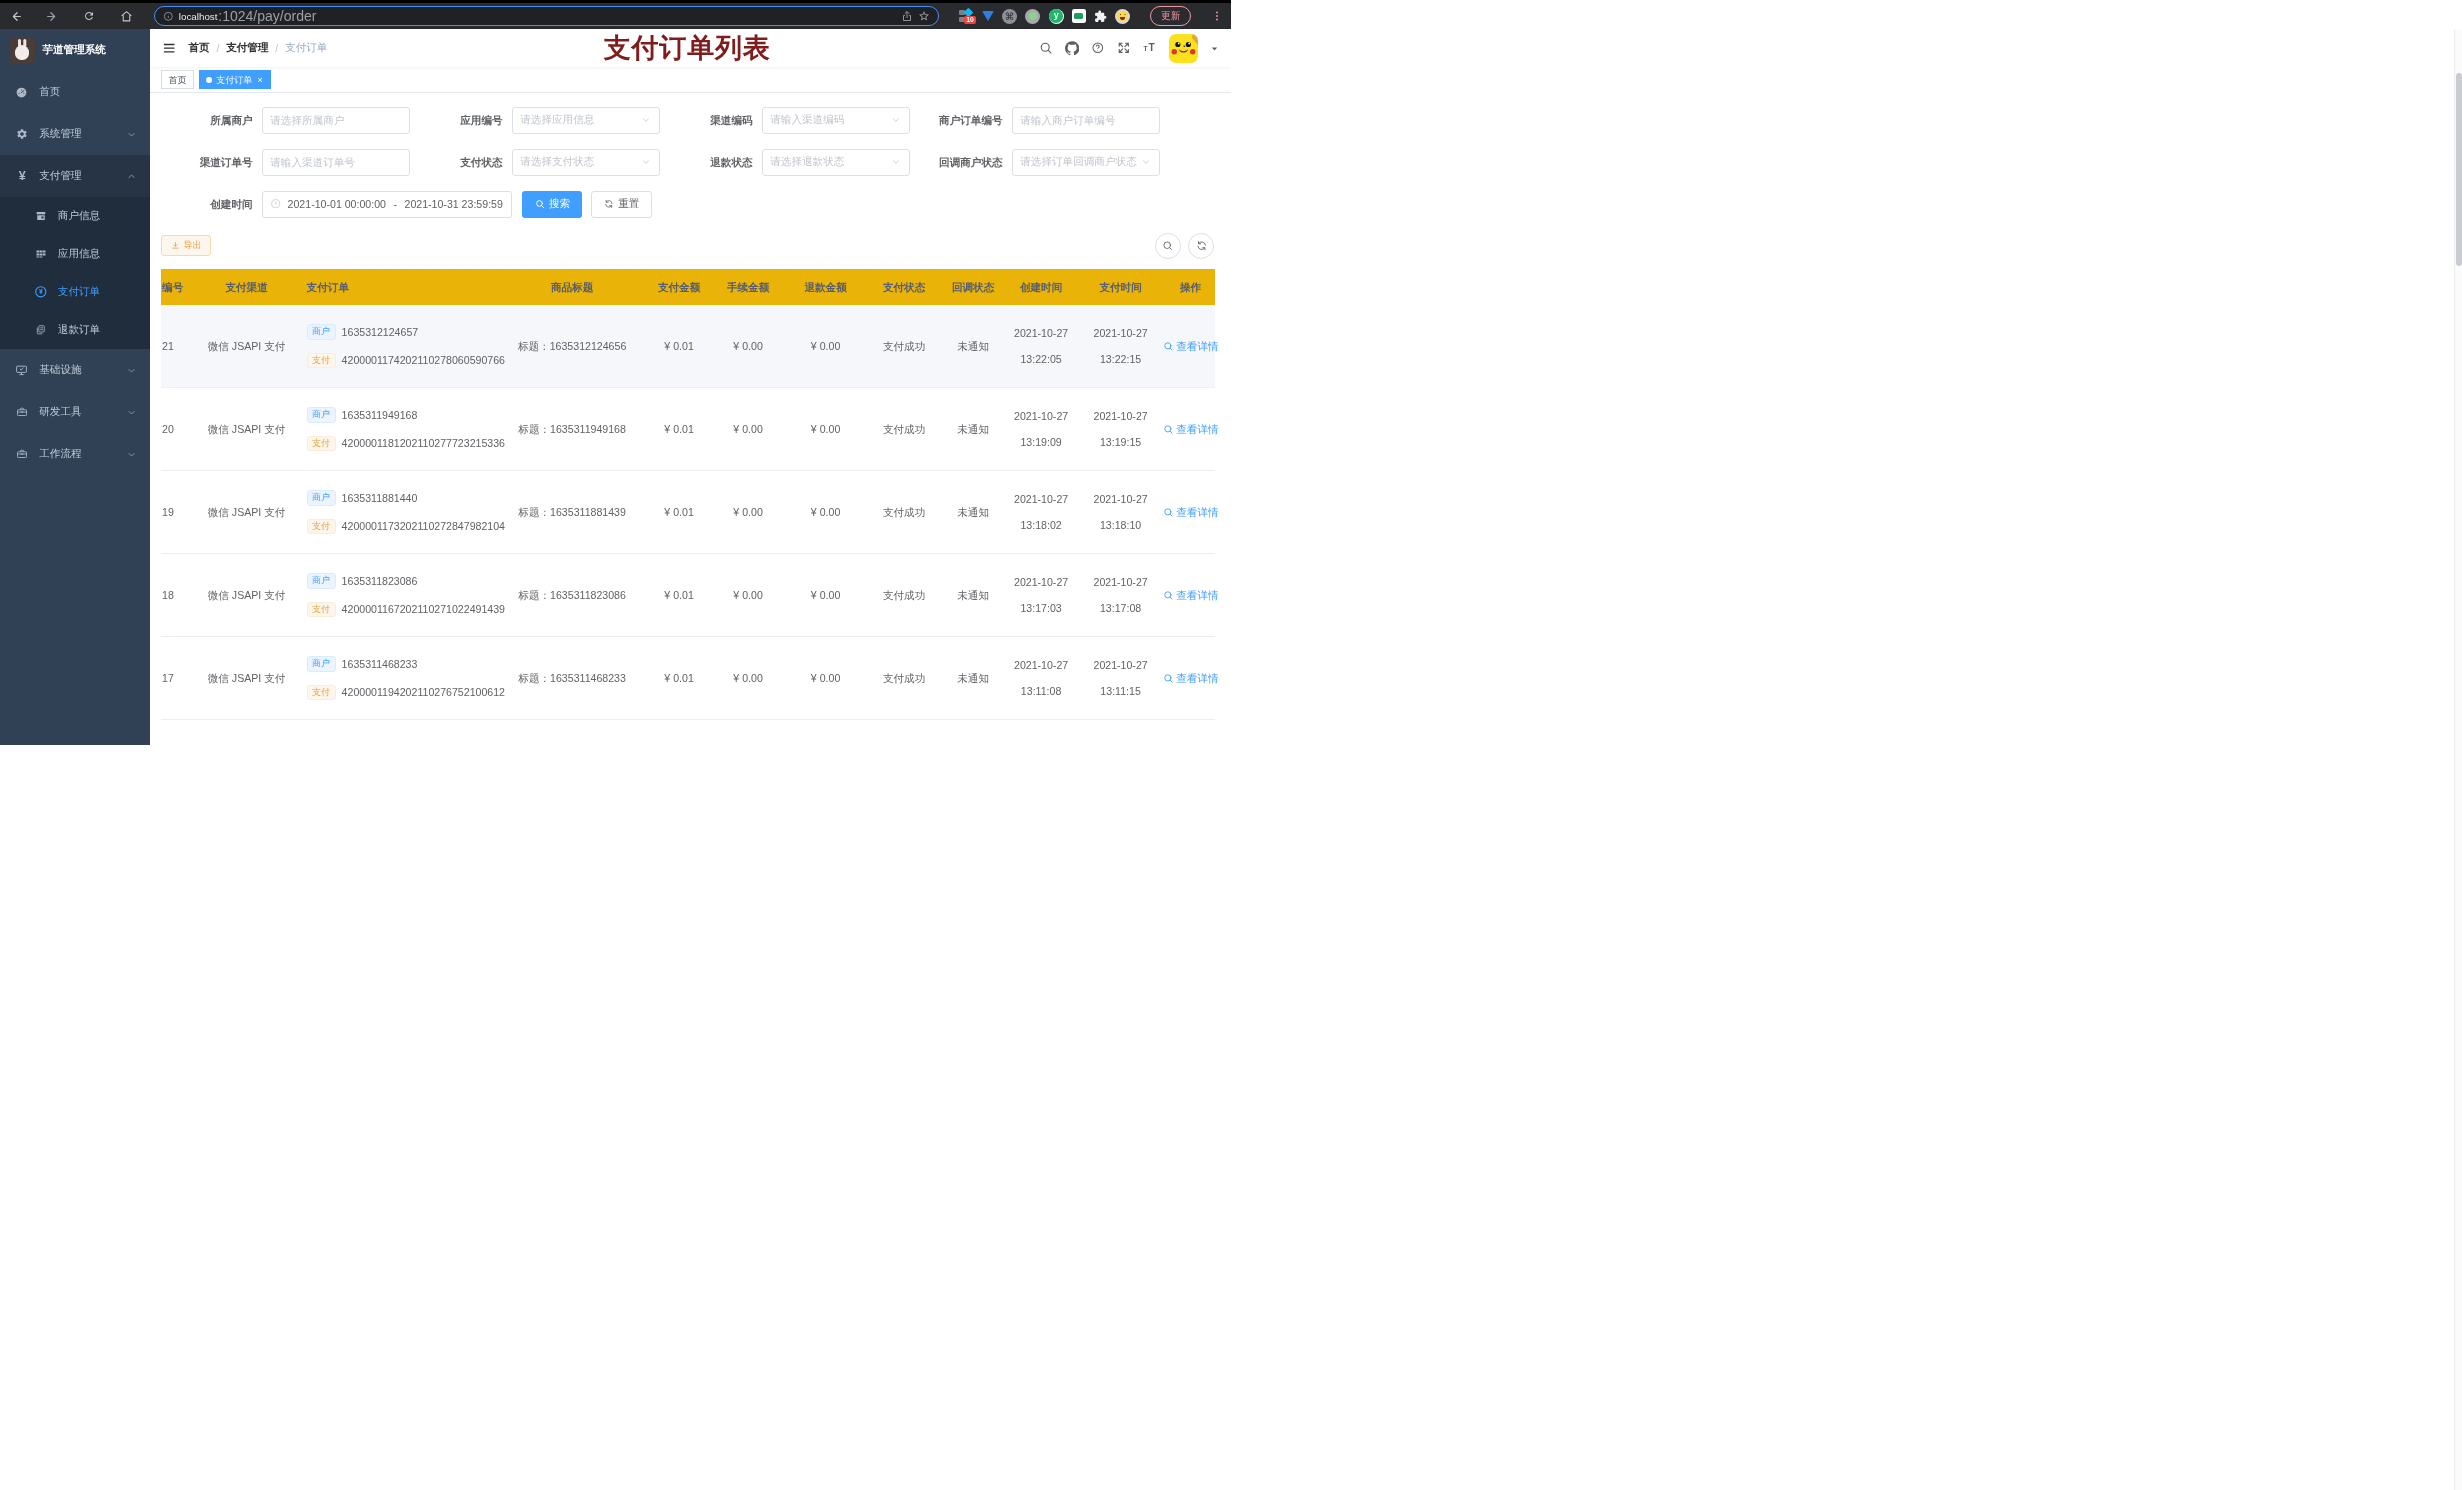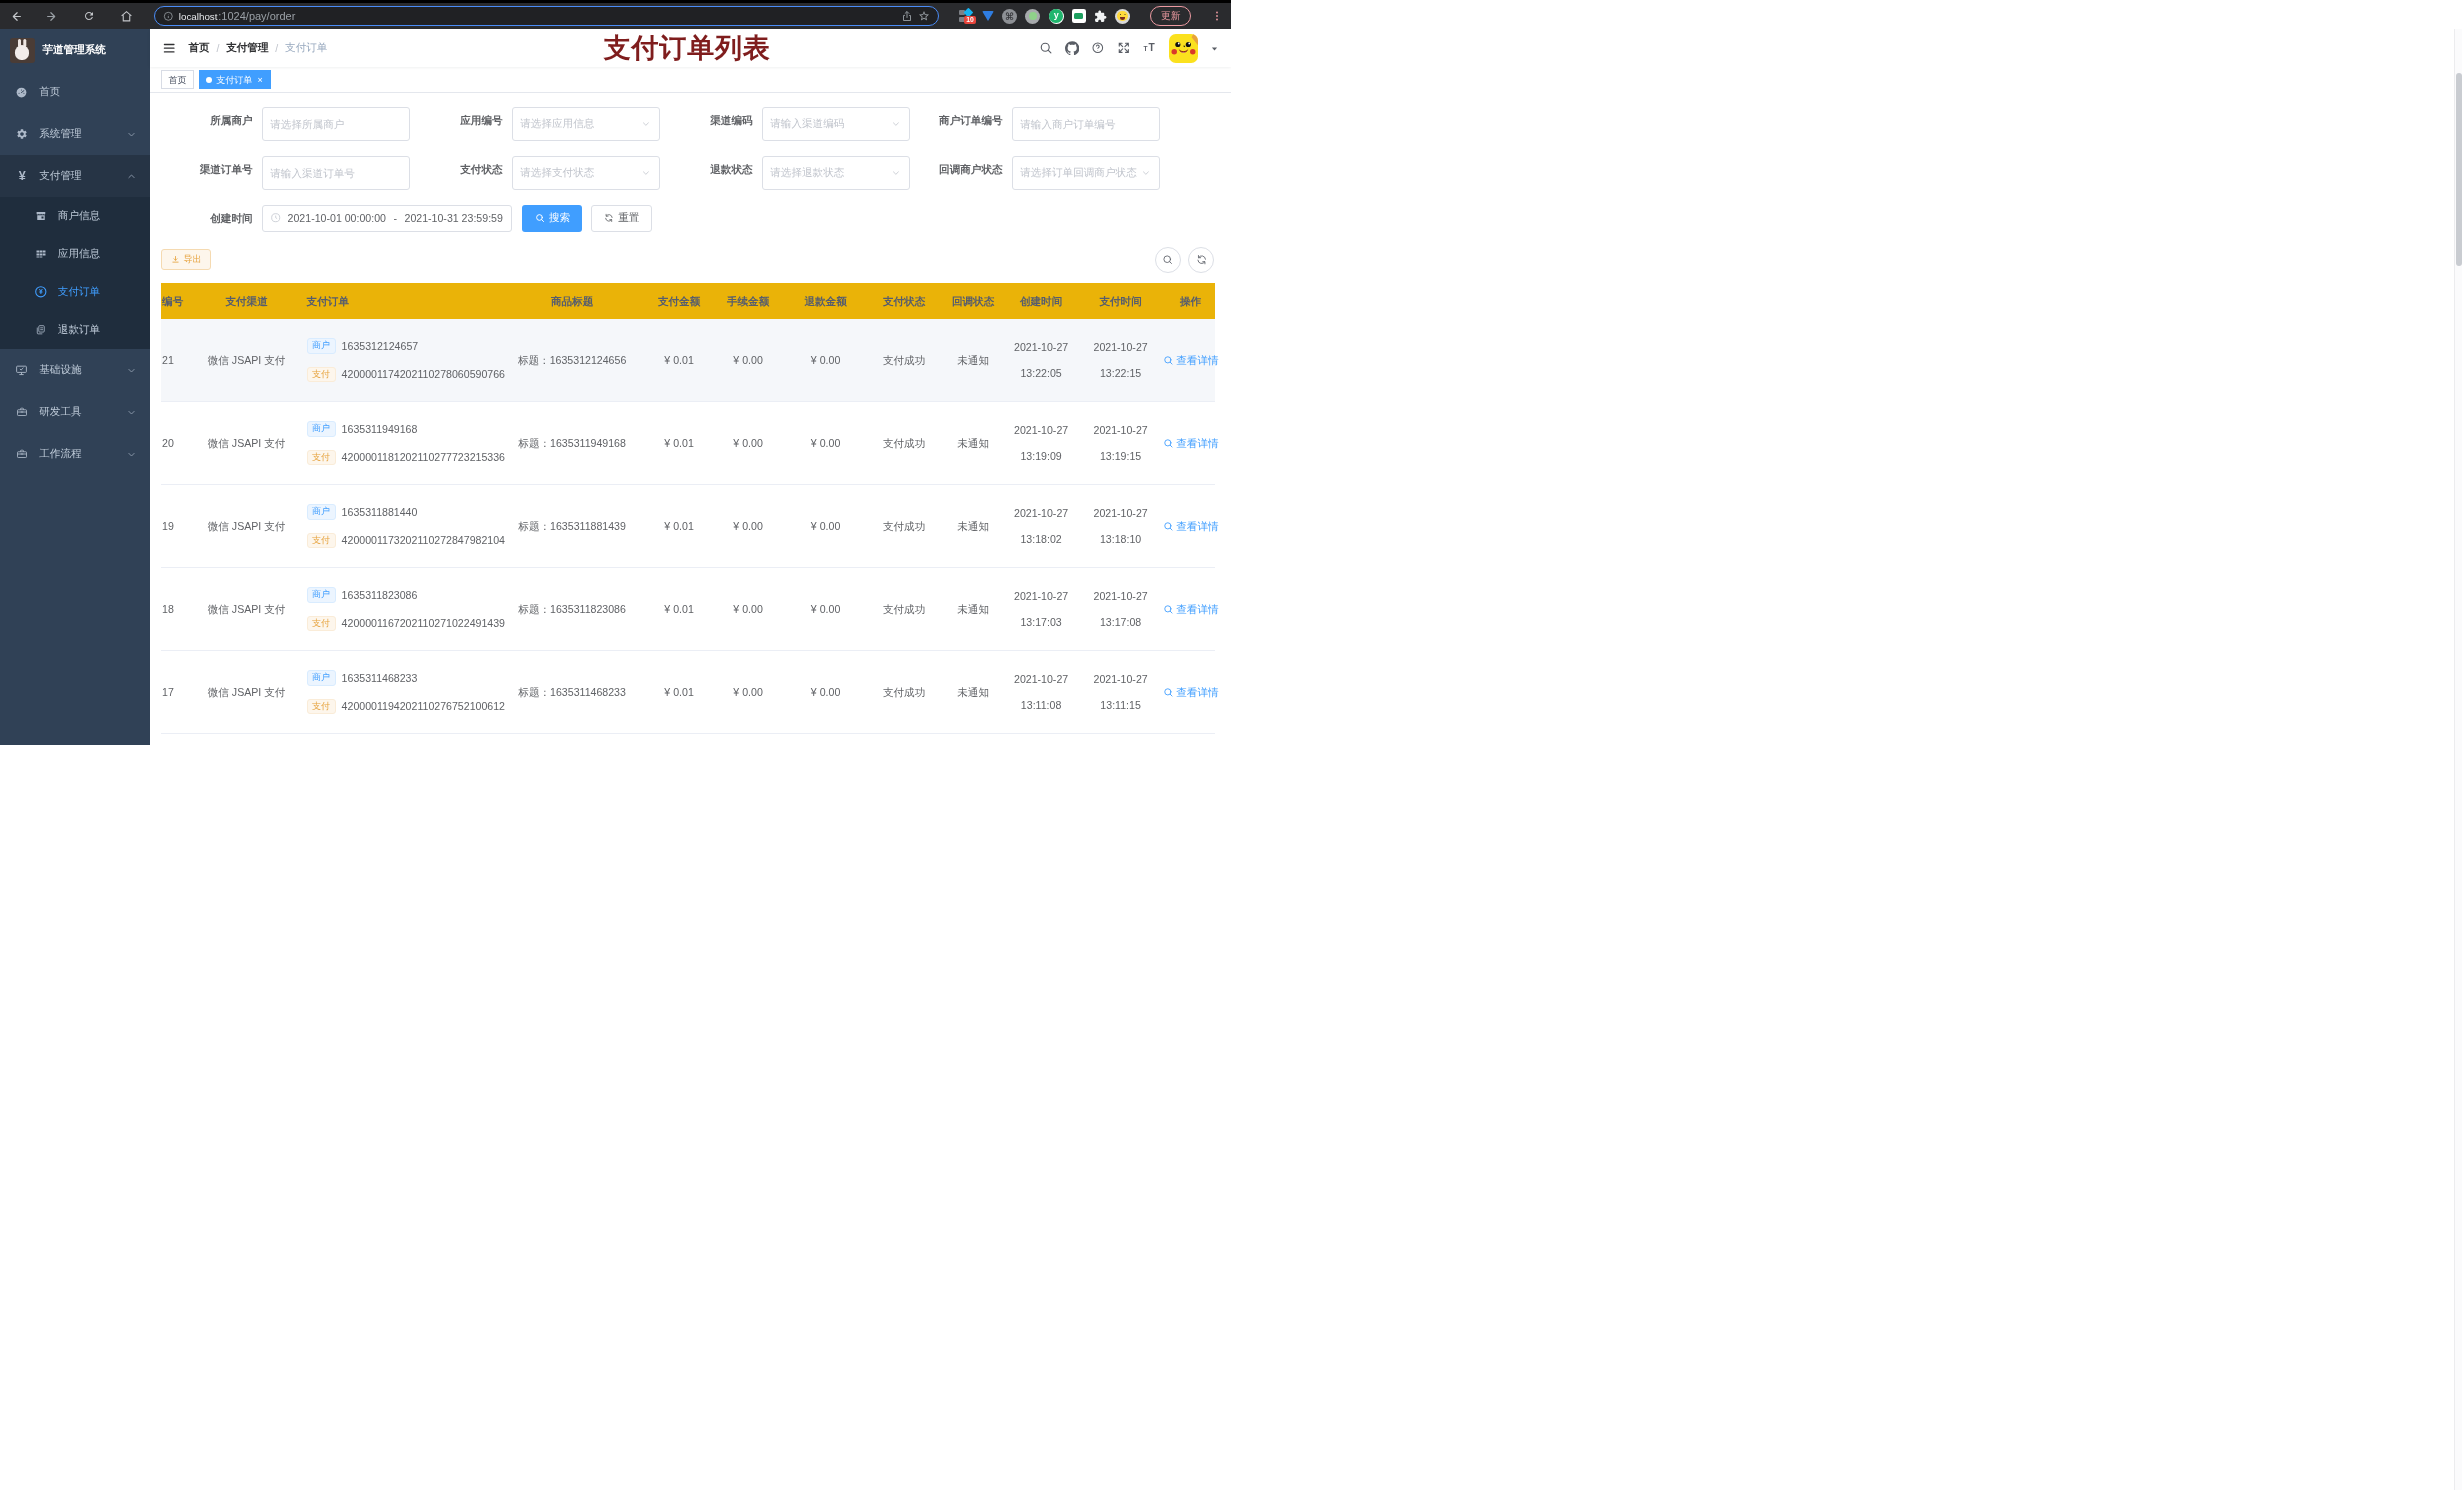--- a/index.html
+++ b/index.html
@@ -6,21 +6,21 @@
   html,body { width:1231px; height:745px; overflow:hidden; }
   body { font-family:"Liberation Sans","DejaVu Sans",sans-serif; font-size:10.6px; color:#606266; background:#fff; }
   svg { display:block; }
 
   
   .chrome { height:29px; background:#2a2b2e; border-top:3.8px solid #000; display:flex; align-items:center; padding:0 7.6px; gap:20px; }
   .chrome .navbtn { width:16.7px; height:16.7px; display:flex; align-items:center; justify-content:center; color:#c3c6ca; }
   .chrome .navbtn.dim { color:#9aa0a6; }
   .urlpill { flex:1; height:19.7px; background:#202124; border:1.5px solid #4a8cf7; border-radius:10.6px; display:flex; align-items:center; padding:0 7.6px; gap:5.3px; color:#9aa0a6; }
   .urlpill .host { color:#e8eaed; font-size:9.8px; }
-  .urlpill .rest { color:#9aa0a6; font-size:11px; }
+  .urlpill .rest { color:#9aa0a6; font-size:14px; }
   .urlpill .spacer { flex:1; }
   .ext { display:flex; align-items:center; gap:8.3px; }
   .extgrid { position:relative; width:15px; height:15px; }
   .extgrid .sq { position:absolute; width:5.3px; height:5.3px; background:#7d8086; border-radius:1.1px; }
   .extgrid .diam { position:absolute; left:6.8px; top:0.8px; width:6.8px; height:6.8px; background:#18b3f0; transform:rotate(45deg); border-radius:0.8px; }
   .extgrid .badge { position:absolute; left:5.3px; top:7.6px; background:#e8453c; color:#fff; font-size:6.8px; line-height:8.3px; padding:0 2.3px; border-radius:1.9px; font-weight:700; }
   .circ { width:15px; height:15px; border-radius:50%; display:flex; align-items:center; justify-content:center; }
   .circ.grey { background:#8d9095; color:#35363a; font-weight:700; font-size:9.8px; }
   .circ.rec { background:#a7aaad; } .circ.rec i { display:block; width:7.6px; height:7.6px; border-radius:50%; background:#8fd18a; }
   .circ.green { background:#fff; } .circ.green i{ display:block; width:13.6px; height:13.6px; border-radius:50%; background:#21b66e; color:#fff; font-style:normal; font-weight:700; font-size:9px; text-align:center; line-height:13.6px; }
@@ -71,21 +71,21 @@
   .tag-tab.active { background:#409eff; border-color:#409eff; color:#fff; }
   .tag-tab .dot { width:6px; height:6px; border-radius:50%; background:#fff; display:inline-block; }
   .tag-tab .close { font-size:9px; margin-left:1.5px; }
 
   .content { flex:1; padding:13.6px 10.6px 0 10.6px; background:#fff; overflow:hidden; }
 
   
   .filter-row { display:flex; margin-bottom:15px; }
   .filter-item { display:flex; width:250px; flex-shrink:0; }
   .f-label { width:101px; text-align:right; padding-right:9px; line-height:27px; color:#606266; font-weight:700; font-size:10.6px; white-space:nowrap; }
-  .f-control { width:148px; height:34px; border:0.8px solid #dcdfe6; border-radius:3px; background:#fff; display:flex; align-items:center; padding:0 7.6px; color:#c0c4cc; font-size:10.6px; }
+  .f-control { width:148px; height:27px; border:0.8px solid #dcdfe6; border-radius:3px; background:#fff; display:flex; align-items:center; padding:0 7.6px; color:#c0c4cc; font-size:10.6px; }
   .f-control input { border:none; outline:none; width:100%; font-size:10.6px; color:#606266; font-family:inherit; }
   .f-control input::placeholder { color:#c0c4cc; }
   .f-control .sel-ph { flex:1; white-space:nowrap; overflow:hidden; }
   .f-control .sel-arrow { color:#c0c4cc; margin-left:3px; }
   .date-item { display:flex; }
   .date-box { width:250px; height:27px; border:0.8px solid #dcdfe6; border-radius:3px; display:flex; align-items:center; padding:0 7.6px; gap:6px; color:#606266; }
   .date-box .clk { color:#c0c4cc; }
   .date-box .dsep { color:#606266; padding:0 1.5px; }
   .btn { height:27px; border-radius:3px; font-size:10.6px; display:inline-flex; align-items:center; gap:4.5px; padding:0 11.4px; cursor:pointer; border:0.8px solid transparent; }
   .btn-primary { background:#409eff; color:#fff; margin-left:10.6px; }

